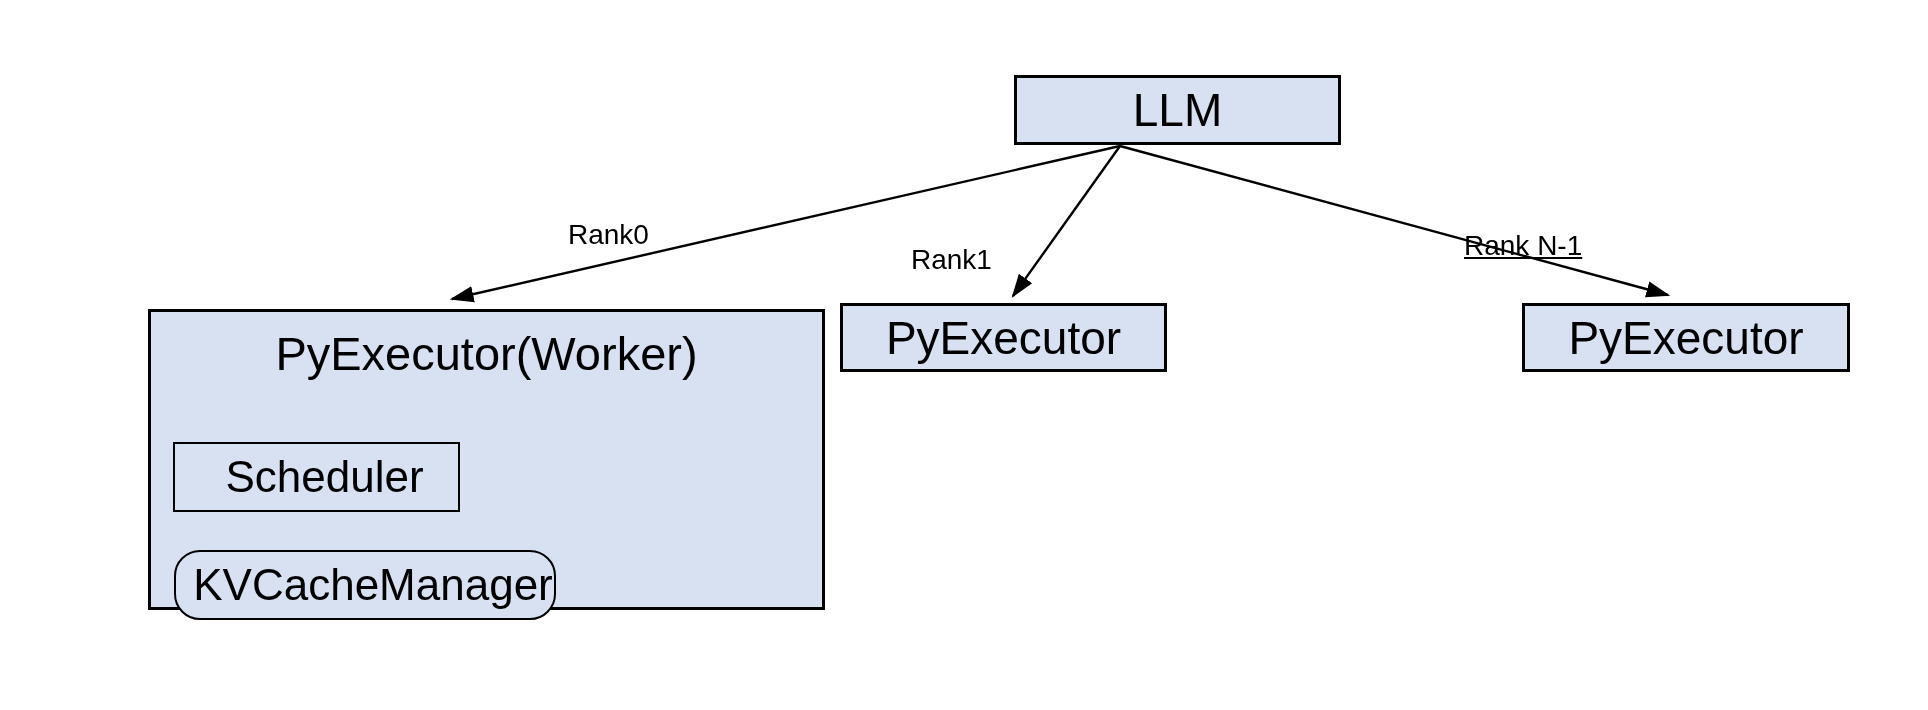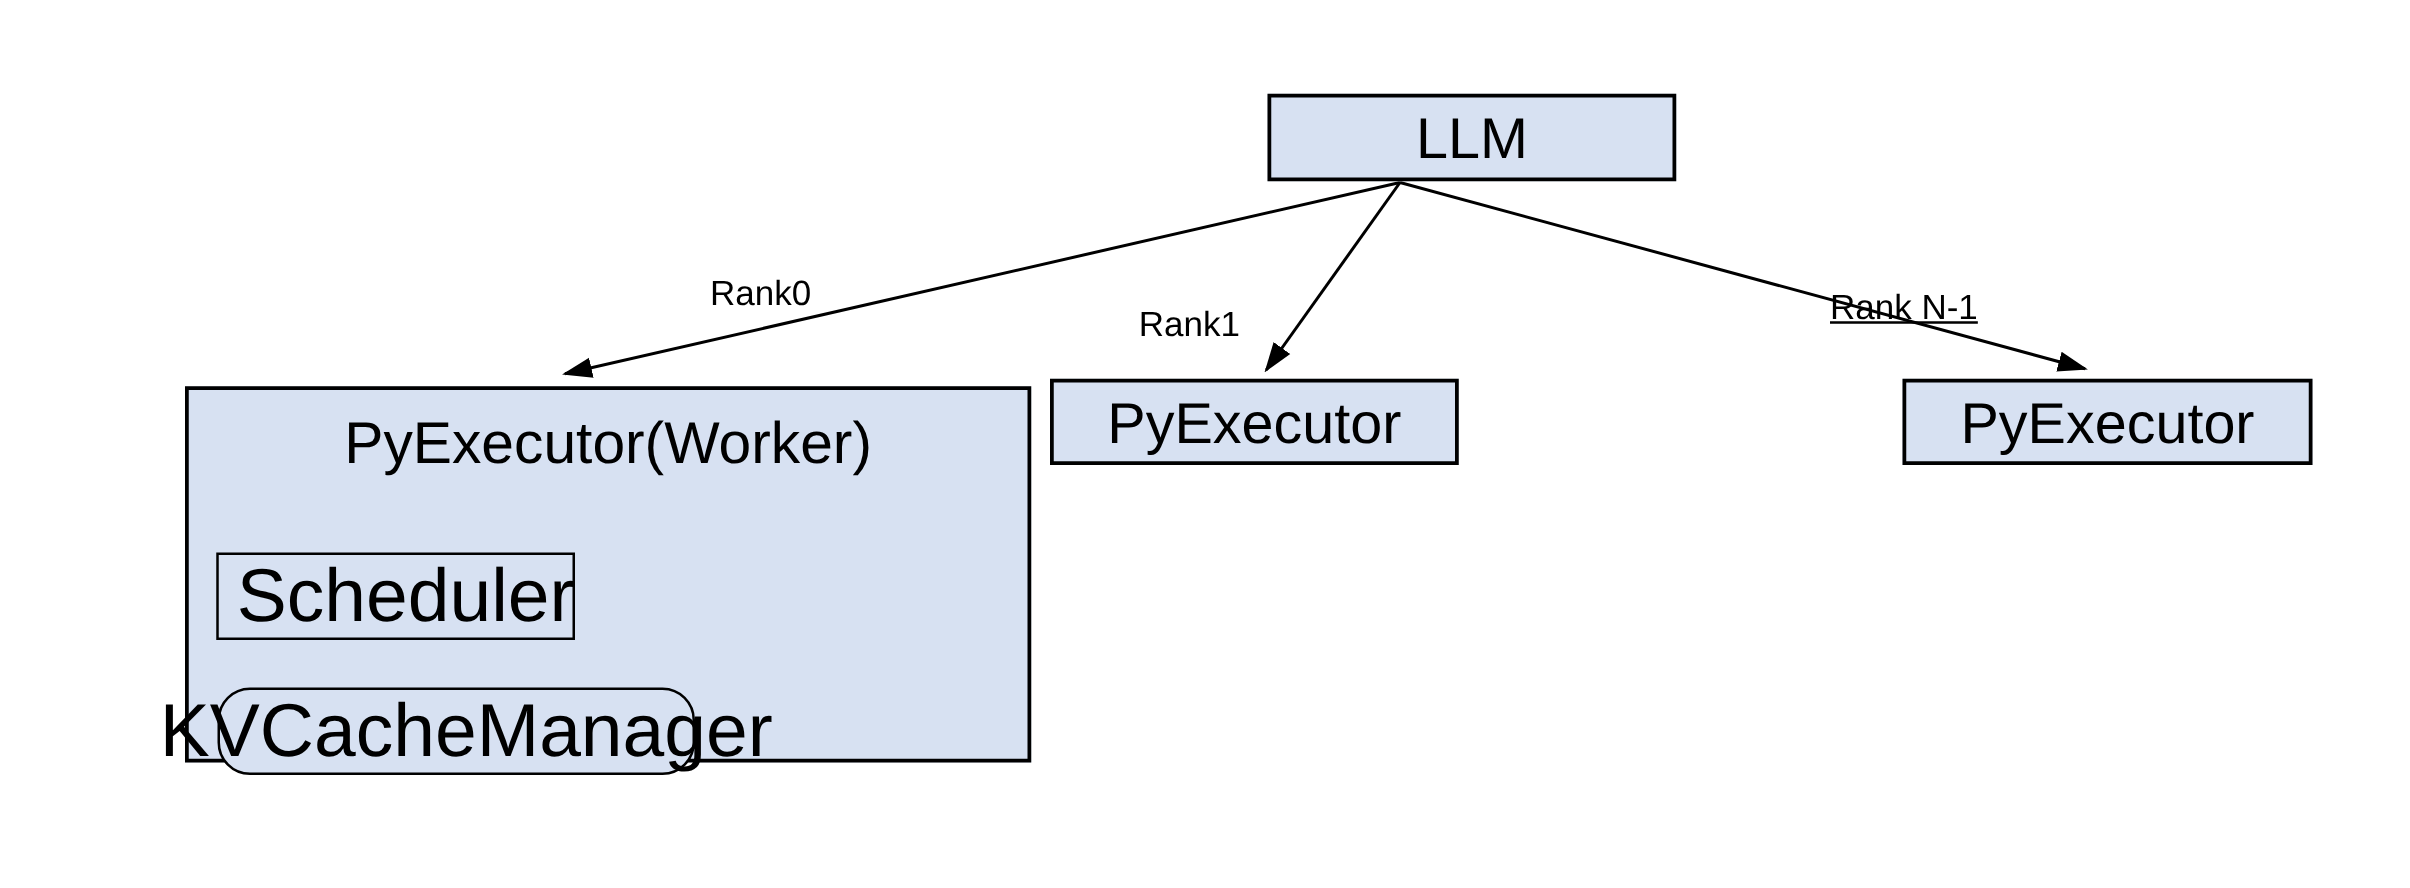--- a/index.html
+++ b/index.html
@@ -53,21 +53,21 @@
     white-space: nowrap;
   }
   .subnode {
     position: absolute;
     background: var(--fill, #d7e1f2);
     border: 2.5px solid var(--line, #000000);
     box-sizing: border-box;
     display: flex;
     align-items: center;
     justify-content: center;
-    font-size: 60px;
+    font-size: 44px;
     line-height: 1;
     white-space: nowrap;
     padding-left: 16px;
   }
   
   .sub-scheduler      { left: 22px;  top: 130px; width: 287px; height: 70px; }
   .sub-modelengine    { left: 347px; top: 132px; width: 313px; height: 68px; }
   .sub-kvcachemanager { left: 23px;  top: 238px; width: 382px; height: 70px; border-radius: 26px; }
   .sub-sampler        { left: 441px; top: 238px; width: 219px; height: 70px; }
   .edge-label {

